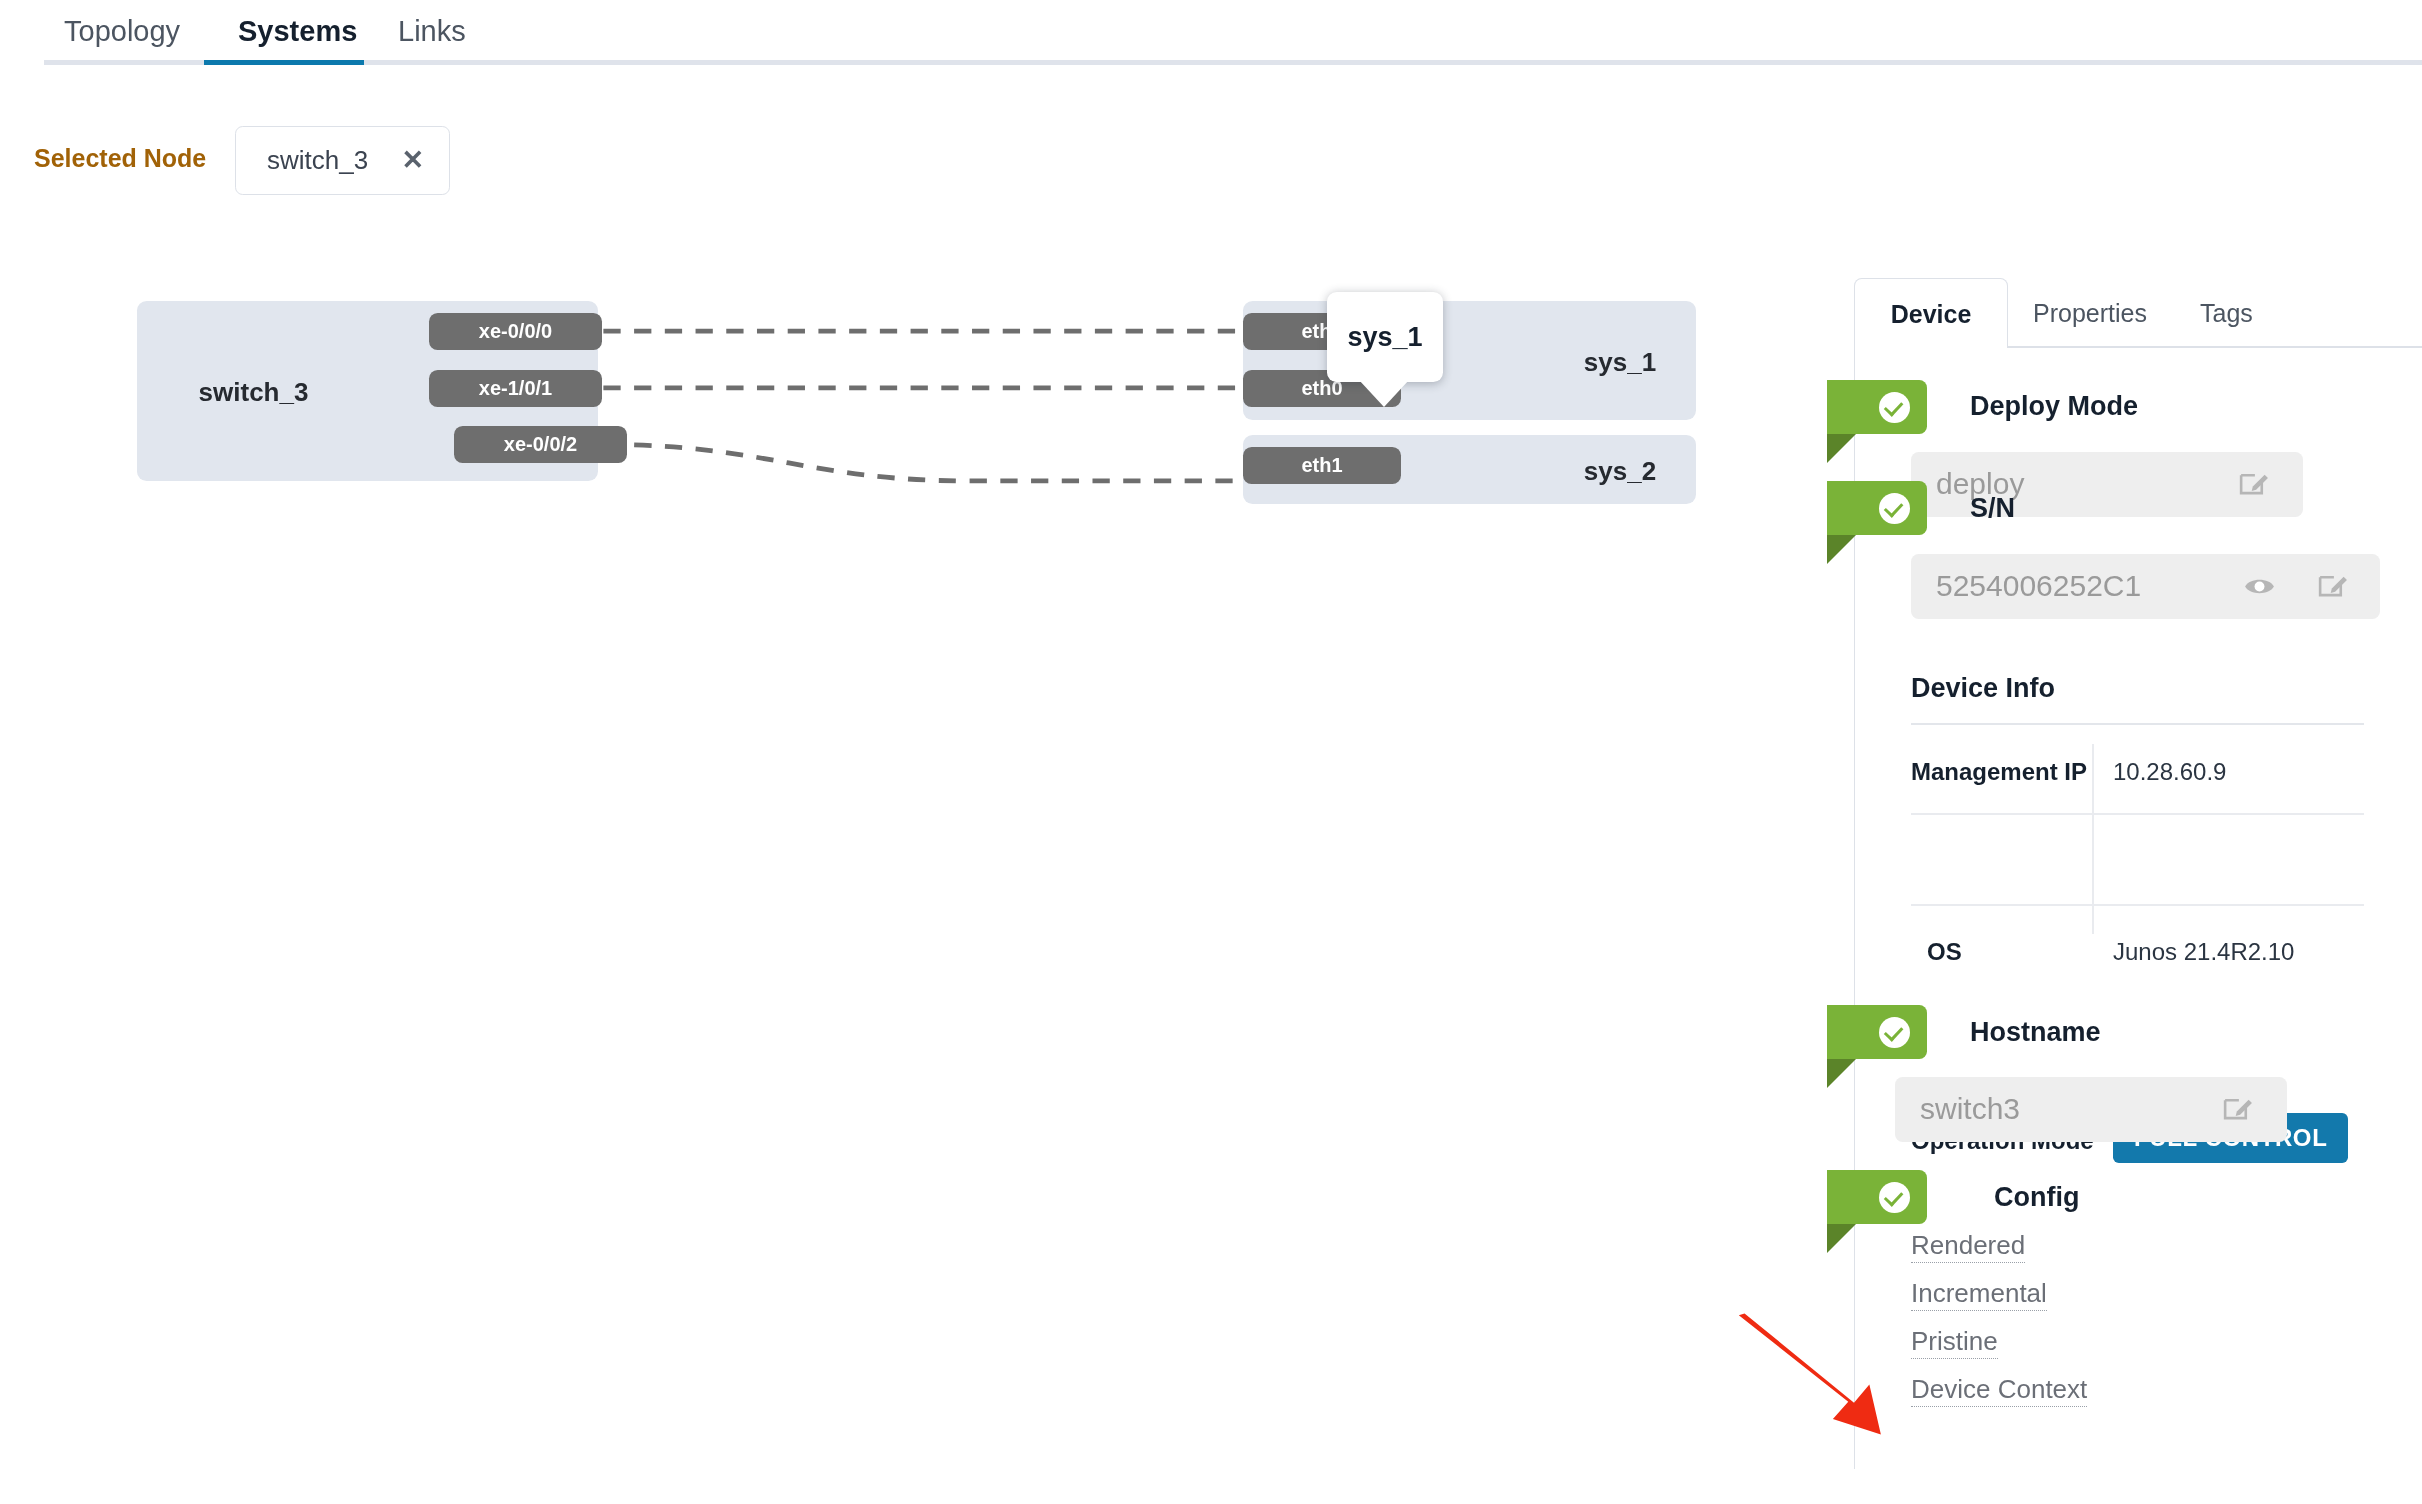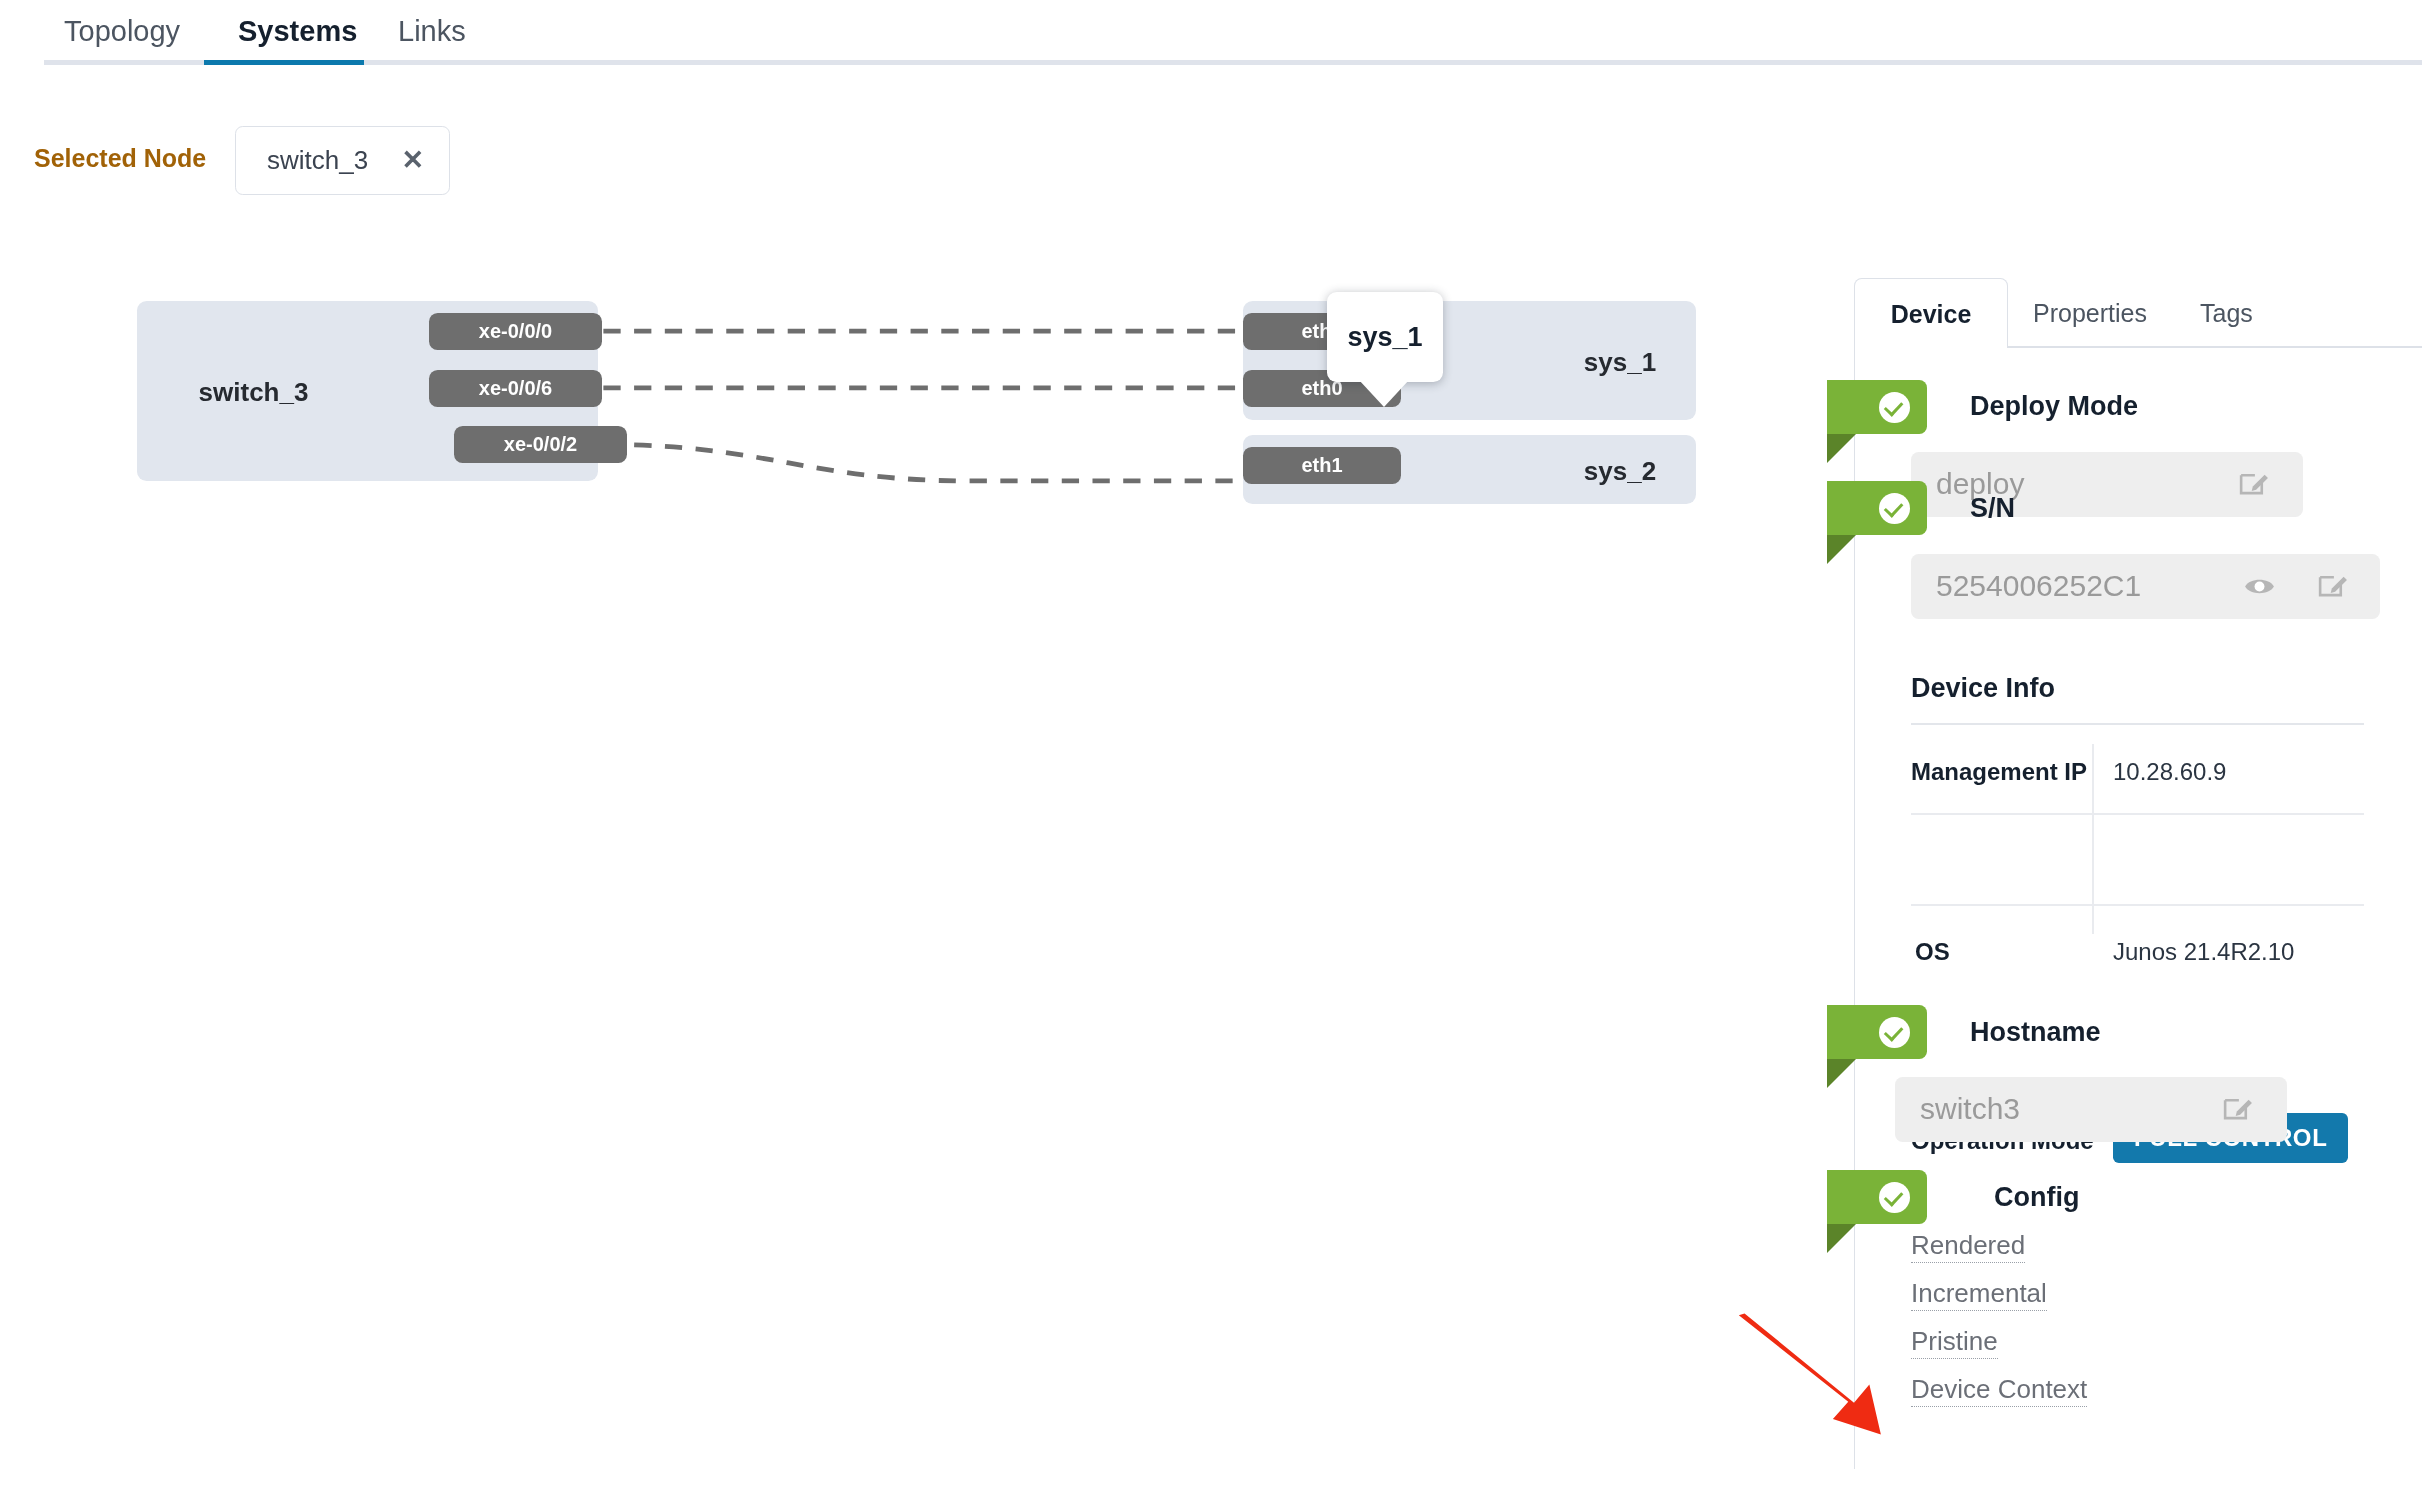--- a/index.html
+++ b/index.html
@@ -203,21 +203,21 @@
 
     <svg class="links-svg" width="1825" height="336" viewBox="0 0 1900 350">
       <path d="M 628 95 L 1292 95" stroke="#6e6e6e" stroke-width="5" stroke-dasharray="18,14" fill="none"></path>
       <path d="M 628 154 L 1292 154" stroke="#6e6e6e" stroke-width="5" stroke-dasharray="18,14" fill="none"></path>
       <path d="M 628 213 C 800 213, 840 251, 1010 251 L 1292 251" stroke="#6e6e6e" stroke-width="5" stroke-dasharray="18,14" fill="none"></path>
     </svg>
 
     <div class="node-box" style="left:137px;top:61px;width:461px;height:180px;"></div>
     <div class="node-name" style="left:138px;top:137px;width:231px;text-align:center;">switch_3</div>
     <div class="port" style="left:429px;top:73px;width:173px;">xe-0/0/0</div>
-    <div class="port" style="left:429px;top:130px;width:173px;">xe-0/0/6</div>
+    <div class="port" style="left:429px;top:130px;width:173px;">xe-1/0/1</div>
     <div class="port" style="left:429px;top:186px;width:173px;margin-left:25px;">xe-0/0/2</div>
 
     <div class="node-box" style="left:1243px;top:61px;width:453px;height:119px;"></div>
     <div class="node-name" style="left:1543px;top:107px;width:154px;text-align:center;">sys_1</div>
     <div class="port" style="left:1243px;top:73px;width:158px;">eth0</div>
     <div class="port" style="left:1243px;top:130px;width:158px;">eth0</div>
 
     <div class="node-box" style="left:1243px;top:195px;width:453px;height:69px;"></div>
     <div class="node-name" style="left:1543px;top:216px;width:154px;text-align:center;">sys_2</div>
     <div class="port" style="left:1243px;top:207px;width:158px;">eth1</div>
@@ -284,21 +284,21 @@
 
         <div class="tbl-vrule" style="left:181px;top:21px;height:190px;"></div>
 
         <div class="tbl-row" style="top:0;height:69px;">
           <span class="tbl-k" style="left:0;top:35px;">Management IP</span>
           <span class="tbl-v" style="left:202px;top:35px;">10.28.60.9</span>
         </div>
         <div class="tbl-row-rule" style="left:0;top:90px;width:453px;"></div>
 
         <div class="tbl-row" style="top:90px;height:69px;">
-          <span class="tbl-k" style="left:4px;top:125px;">OS</span>
+          <span class="tbl-k" style="left:16px;top:125px;">OS</span>
           <span class="tbl-v" style="left:202px;top:125px;">Junos 21.4R2.10</span>
         </div>
         <div class="tbl-row-rule" style="left:0;top:181px;width:453px;"></div>
 
         <div class="tbl-row" style="top:181px;height:77px;">
           <span class="tbl-k" style="left:0;top:223px;">Operation Mode</span>
           <span class="pill" style="left:202px;top:209px;">FULL CONTROL</span>
         </div>
       </div>
 

